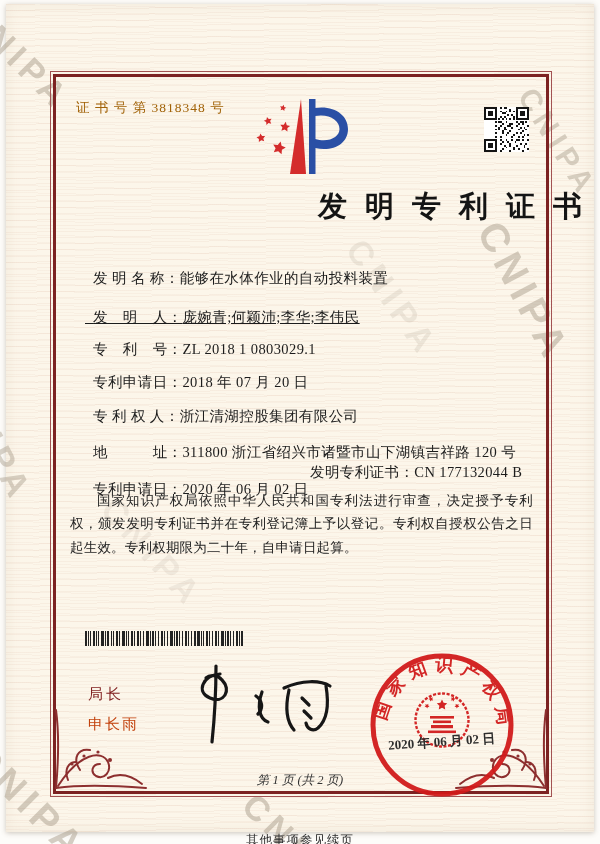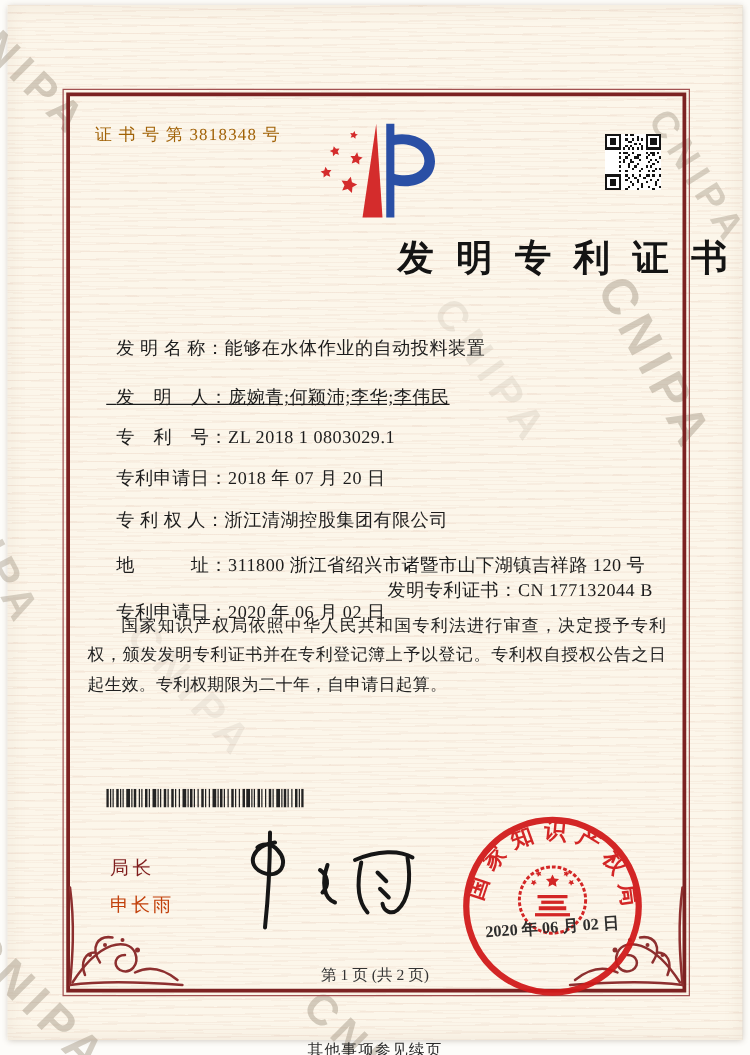--- a/index.html
+++ b/index.html
@@ -34,21 +34,21 @@
     letter-spacing:18px; text-indent:18px; color:#141414; }
   .row { left:85px; font-size:14.5px; white-space:pre; letter-spacing:0.4px; color:#1c1c1c; width:470px; }
   .row .lbl { }
   .row .val { }
   .lbl2 { position:absolute; left:225px; top:0; white-space:pre; }
   .paras { left:70px; top:489px; width:463px; font-size:13.5px; line-height:1.74;
     text-align:justify; color:#222; letter-spacing:0.2px; }
   .paras p { text-indent:2em; }
   .sig-title { left:88px; top:685px; font-size:15px; letter-spacing:3px; color:#7f1d1d; }
   .sig-name  { left:88px; top:715px; font-size:15px; letter-spacing:2px; color:#c2410c; }
-  .page-info { left:0; right:0; top:772px; text-align:center; font-size:12.5px; color:#333; }
+  .page-info { left:0; right:0; top:772px; text-align:center; font-size:12.5px; color:#333;font-style:italic; }
   .footer-note { left:0; right:0; top:806px; text-align:center; font-size:12.5px; color:#2b2b2b; letter-spacing:1px;margin-top:26px; }
   svg { display:block; }
   .seal-svg { z-index:20; opacity:0.94; }
   .ornament { z-index:4; }
   .ornament.right { transform:scaleX(-1); }
 </style>
 </head>
 <body>
 
 <div class="paper-bg"></div>

